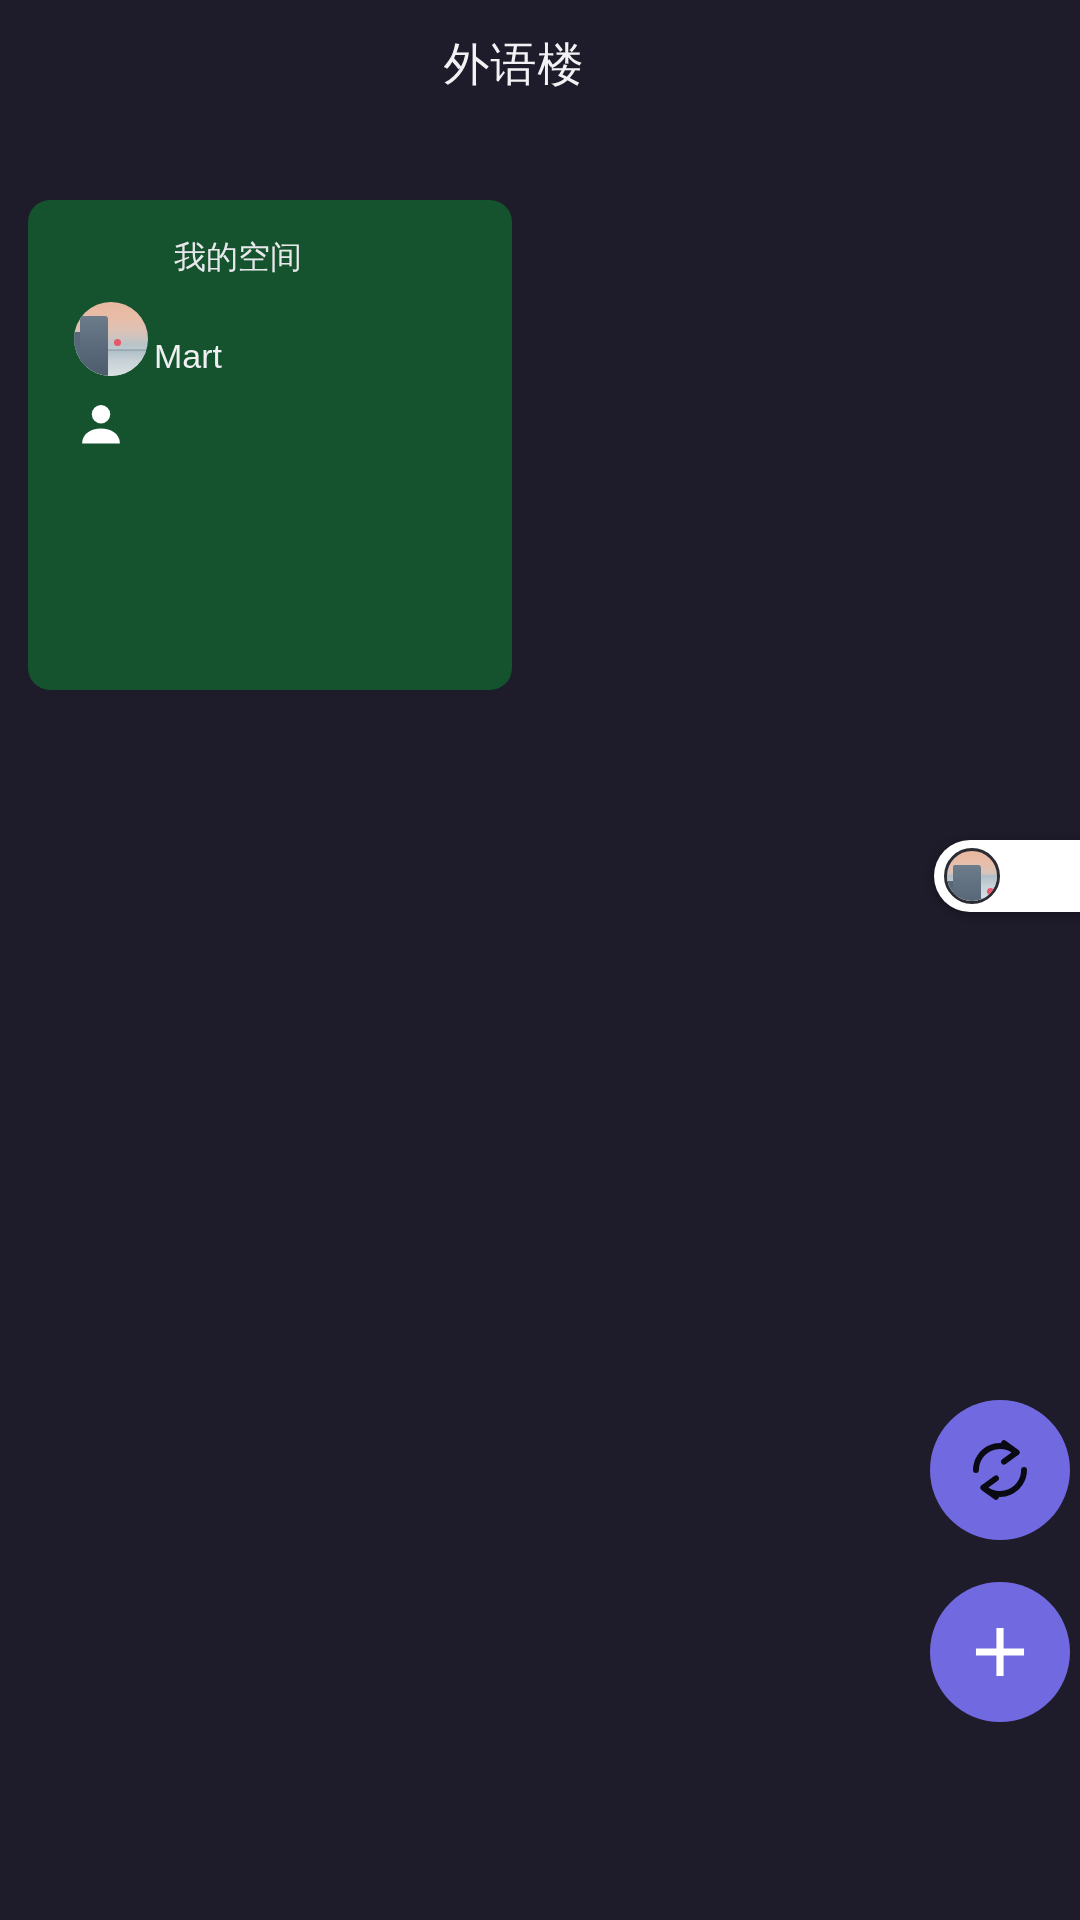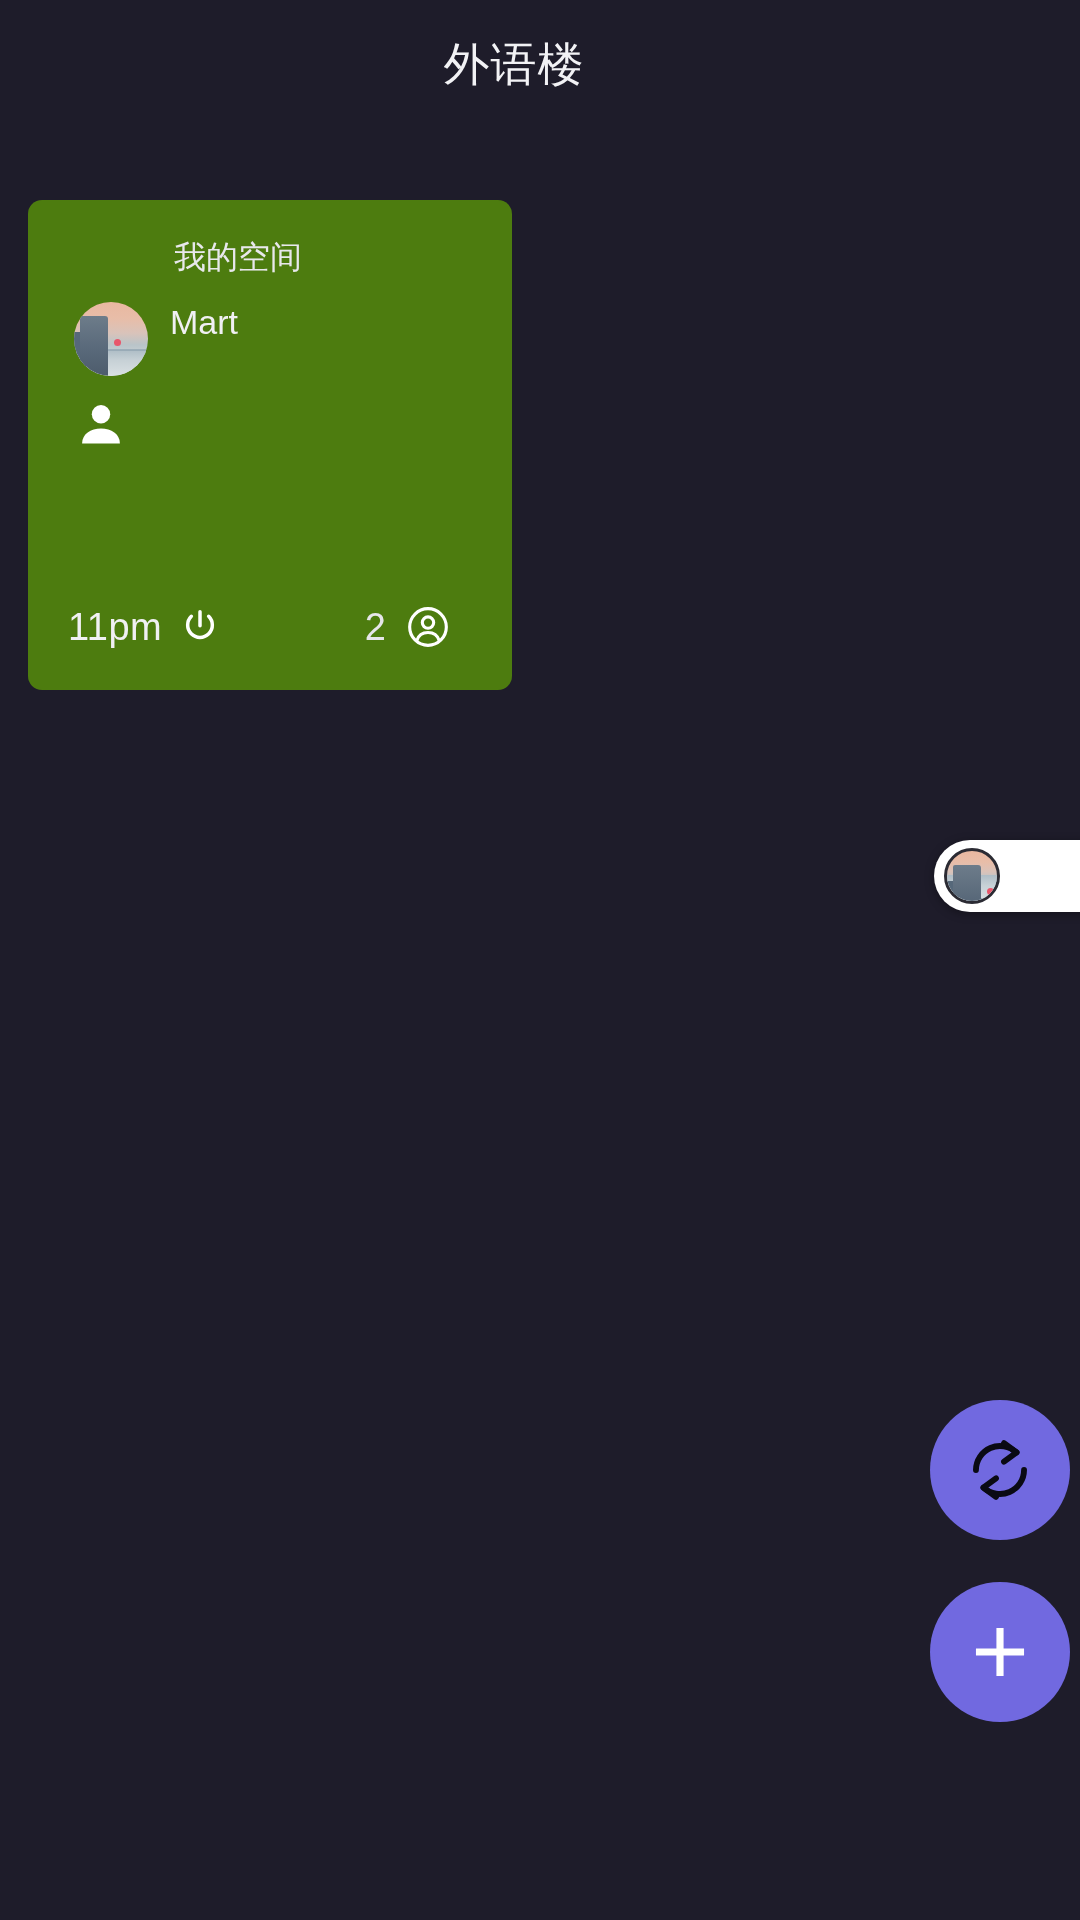--- a/index.html
+++ b/index.html
@@ -32,44 +32,44 @@
     letter-spacing: 1px;
   }
 
   
   .space-card {
     position: absolute;
     left: 28px;
     top: 200px;
     width: 484px;
     height: 490px;
-    background: #4d7c0f;
-    border-radius: 14px;
+    background: #14532d;
+    border-radius: 22px;
     box-sizing: border-box;
   }
 
   .card-title {
     position: absolute;
     top: 36px;
     left: 0;
     width: 420px;
     text-align: center;
     font-size: 32px;
     line-height: 42px;
     color: #e8e8ec;
     font-weight: 400;
   }
 
   .member-row {
     position: absolute;
     top: 102px;
     left: 46px;
     display: flex;
-    align-items: flex-start;
-    gap: 22px;
+    align-items: flex-end;
+    gap: 6px;
   }
 
   
   .avatar {
     width: 74px;
     height: 74px;
     border-radius: 50%;
     overflow: hidden;
     position: relative;
     flex: none;
@@ -233,40 +233,20 @@
     <div class="member-name">Mart</div>
   </div>
 
   <div class="person-glyph">
     <svg viewBox="0 0 24 24" width="54" height="54" aria-hidden="true">
       <circle cx="12" cy="7.2" r="4.1" fill="#ffffff"></circle>
       <path d="M3.6 20.2c0-4.1 3.8-6.6 8.4-6.6s8.4 2.5 8.4 6.6z" fill="#ffffff"></path>
     </svg>
   </div>
 
-  <div class="card-footer">
-    <div class="footer-time">11pm</div>
-
-    <div class="footer-power">
-      <svg viewBox="0 0 24 24" width="40" height="40" aria-hidden="true">
-        <path d="M12 2.8v8.4" stroke="#ffffff" stroke-width="2.1" stroke-linecap="round" fill="none"></path>
-        <path d="M6.8 5.6a7.4 7.4 0 1 0 10.4 0" stroke="#ffffff" stroke-width="2.1" stroke-linecap="round" fill="none"></path>
-      </svg>
-    </div>
-
-    <div class="footer-count">2</div>
-
-    <div class="footer-account">
-      <svg viewBox="0 0 24 24" width="44" height="44" aria-hidden="true">
-        <circle cx="12" cy="12" r="10" stroke="#ffffff" stroke-width="1.7" fill="none"></circle>
-        <circle cx="12" cy="9.6" r="3.1" stroke="#ffffff" stroke-width="1.7" fill="none"></circle>
-        <path d="M5.9 19.4c.9-2.9 3.3-4.4 6.1-4.4s5.2 1.5 6.1 4.4" stroke="#ffffff" stroke-width="1.7" fill="none" stroke-linecap="round"></path>
-      </svg>
-    </div>
-  </div>
 </div>
 
 <div class="avatar-pill">
   <div class="avatar pill-avatar">
     <div class="water"></div>
     <div class="horizon"></div>
     <div class="building2"></div>
     <div class="building"></div>
     <div class="sun"></div>
   </div>

